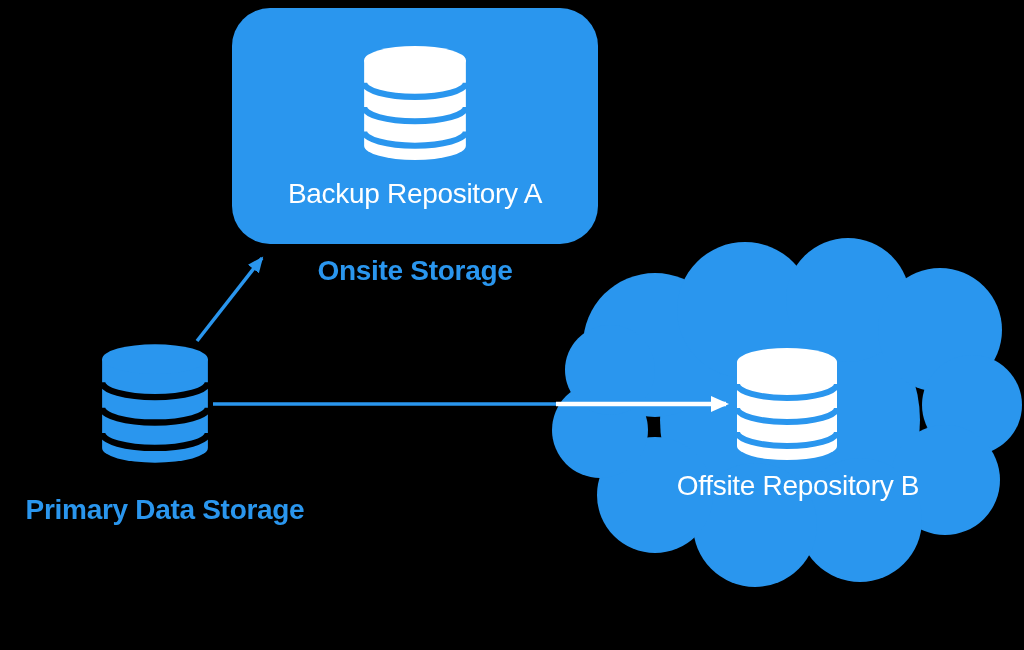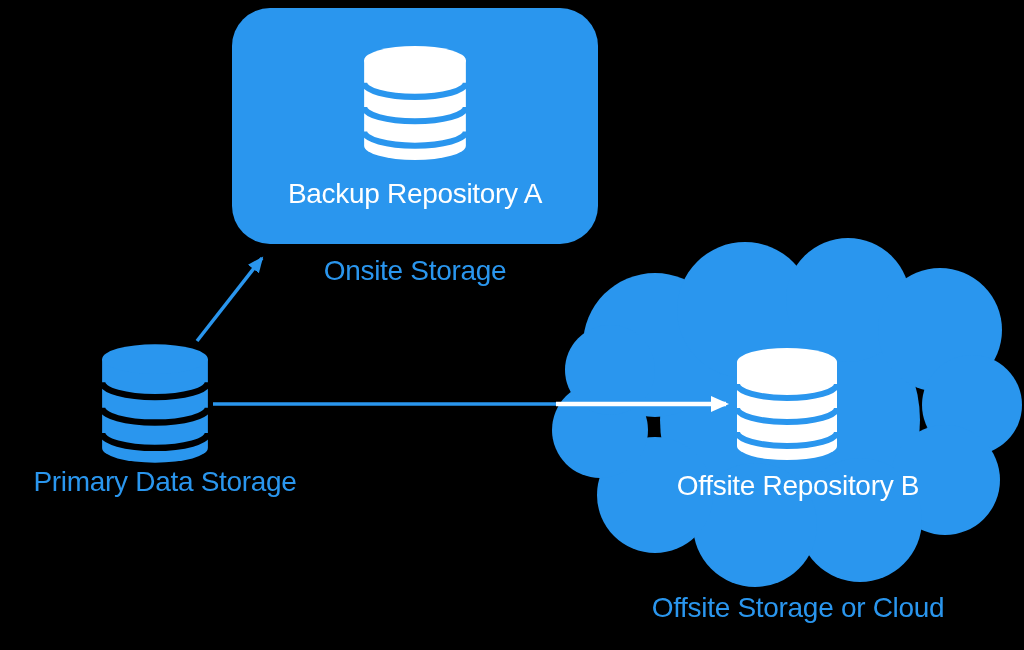--- a/index.html
+++ b/index.html
@@ -37,27 +37,27 @@
     letter-spacing: -0.3px;
     white-space: nowrap;
     text-align: center;
   }
   .onsite-box .node-label-white { margin-top: 16px; }
 
   
   .caption {
     color: var(--accent);
     font-size: 28px;
-    font-weight: 400;
+    font-weight: 700;
     letter-spacing: -0.3px;
     text-align: center;
     white-space: nowrap;
   }
   .caption-onsite  { left: 232px; top: 255px; width: 366px; }
-  .caption-primary { left: 5px;   top: 466px; width: 320px; text-align: center; }
+  .caption-primary { left: 5px;   top: 494px; width: 320px; text-align: center; }
   .caption-offsite { left: 633px; top: 592px; width: 330px; }
 
   
   .db-icon { display: block; }
   .db-a       {  }
   .db-primary { left: 100px; top: 342px; }
   .db-b       { left: 735px; top: 346px; }
   .fill-accent { fill: var(--accent); }
   .fill-white  { fill: var(--white); }
   .gap-accent  { stroke: var(--accent); stroke-width: 6; fill: none; }
@@ -124,21 +124,20 @@
   <svg class="abs db-icon db-b" width="104" height="116" viewBox="0 0 104 116">
     <path class="fill-white" d="M2,16 v84 a50,14 0 0 0 100,0 v-84 z"></path>
     <ellipse class="fill-white" cx="52" cy="16" rx="50" ry="14"></ellipse>
     <path class="gap-accent" d="M2,38 a50,14 0 0 0 100,0"></path>
     <path class="gap-accent" d="M2,62 a50,14 0 0 0 100,0"></path>
     <path class="gap-accent" d="M2,86 a50,14 0 0 0 100,0"></path>
   </svg>
 
   <div class="abs node-label-white label-b">Offsite Repository B</div>
 
-  <div class="abs caption caption-offsite">Offsite Storage or Cloud</div>
 
   <svg class="abs arrows" width="1024" height="650" viewBox="0 0 1024 650">
     <defs>
       <marker id="ah-accent" markerUnits="userSpaceOnUse" markerWidth="18" markerHeight="16" refX="14" refY="7" orient="auto">
         <path class="arrowhead-accent" d="M0,0 L16,7 L0,14 z"></path>
       </marker>
       <marker id="ah-white" markerUnits="userSpaceOnUse" markerWidth="20" markerHeight="18" refX="15" refY="8" orient="auto">
         <path class="arrowhead-white" d="M0,0 L18,8 L0,16 z"></path>
       </marker>
     </defs>

